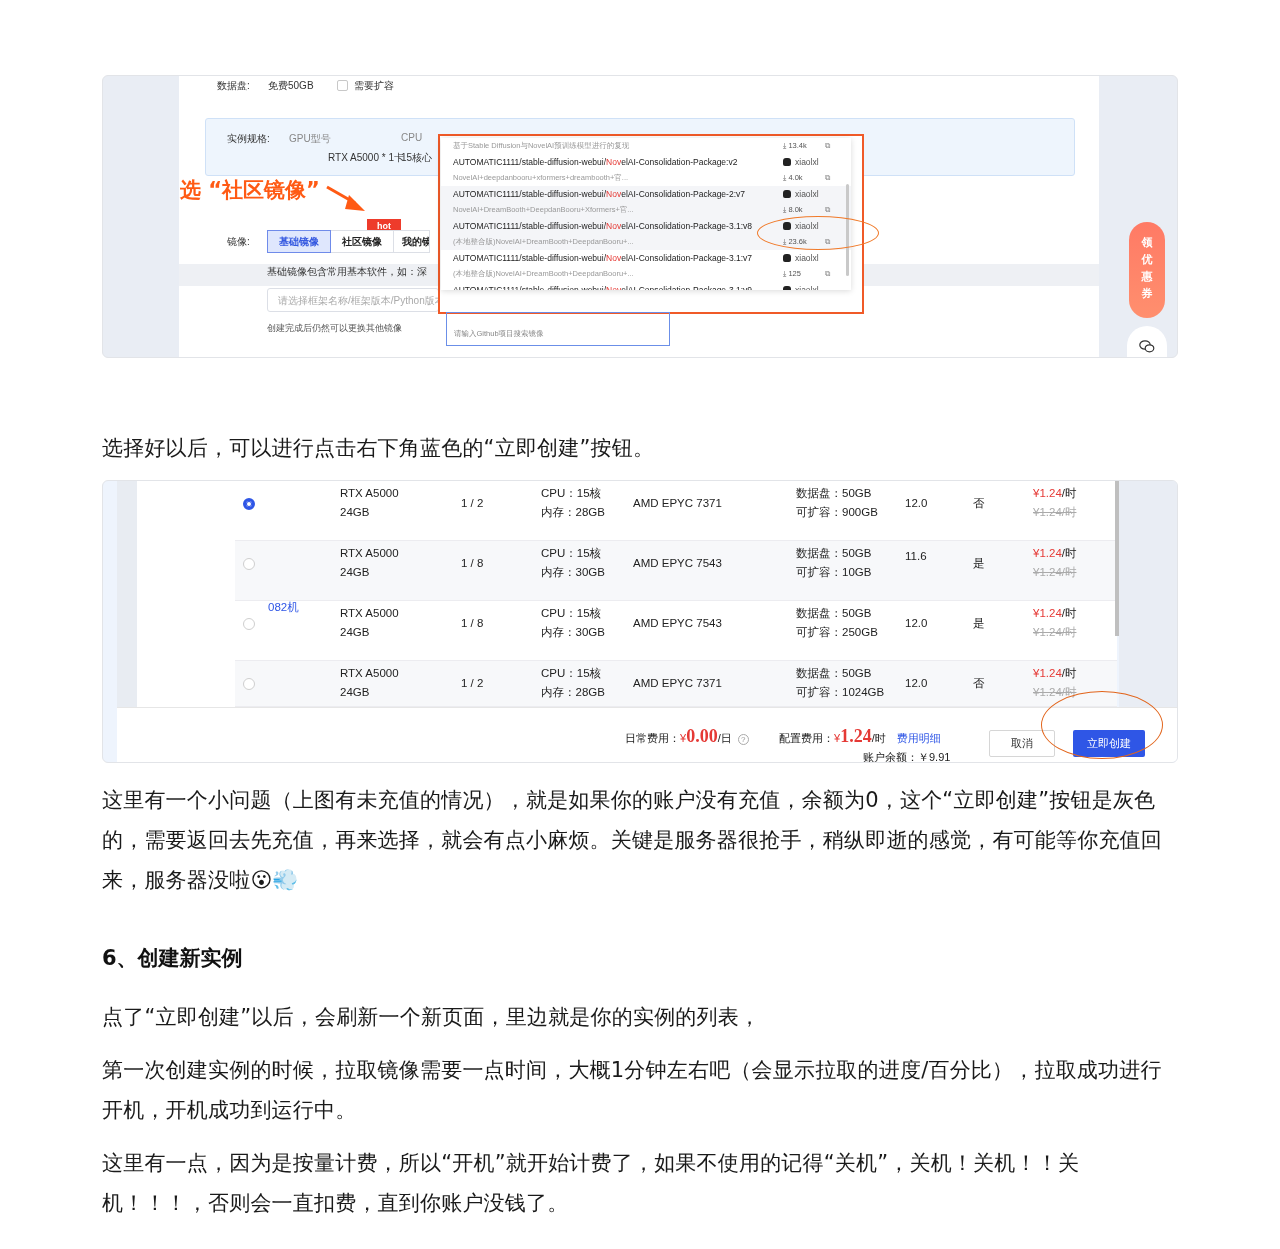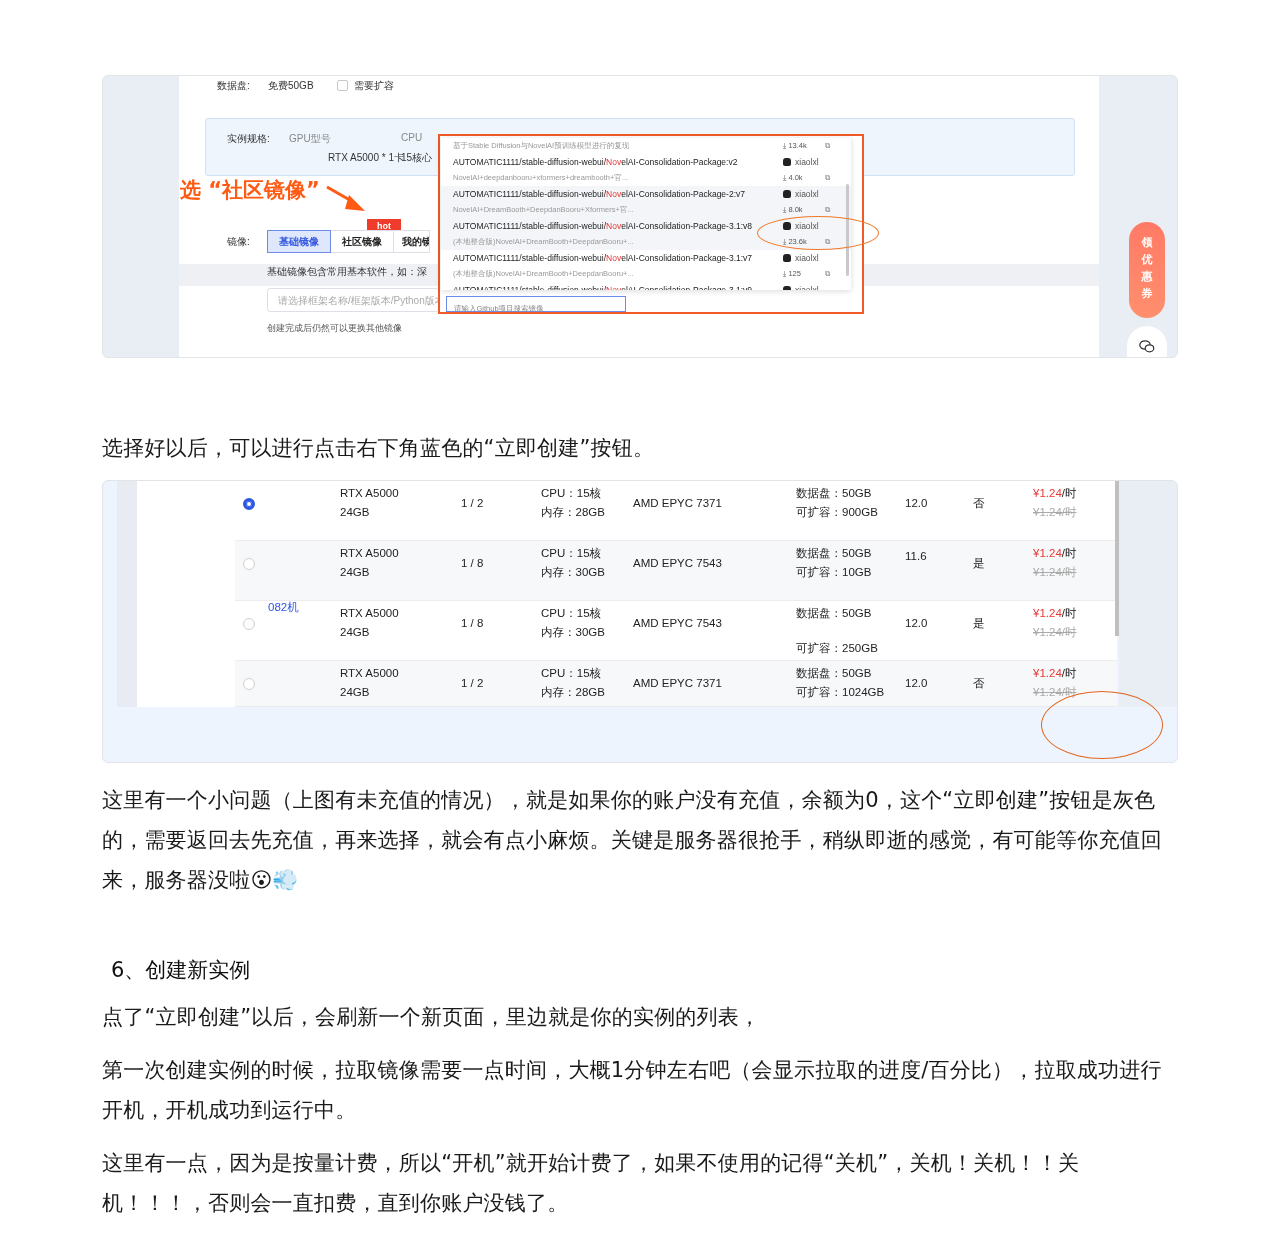--- a/index.html
+++ b/index.html
@@ -28,29 +28,29 @@
   .pop-row { position: relative; height: 16px; font-size: 8.5px; line-height: 16px; white-space: nowrap; font-family: "Liberation Sans", sans-serif; }
   .pop-row.main { color: #222; padding-left: 12px; }
   .pop-row.sub { color: #999; font-size: 7.5px; }
   .pop-row.hl { background: #f4f5f8; }
   .pop-row .t { position: absolute; left: 12px; }
   .pop-row .nov { color: #e53935; }
   .pop-row .meta { position: absolute; left: 342px; color: #555; }
   .pop-row .ext { position: absolute; left: 384px; color: #777; }
   .pop-row .bear { display: inline-block; width: 8px; height: 8px; background: #222; border-radius: 3px 3px 2px 2px; vertical-align: -1px; margin-right: 4px; }
   .pop-scroll { position: absolute; right: 2px; top: 46px; width: 3px; height: 92px; background: #c9c9c9; border-radius: 2px; }
-  .pop-search { position: absolute; left: 6px; top: 160px; width: 180px; height: 16px; border: 1px solid #6b8fe8; font-size: 7.5px; color: #888; padding: 7px 7px; white-space: nowrap; font-family: "Liberation Sans", sans-serif; }
+  .pop-search { position: absolute; left: 6px; top: 176px; width: 224px; height: 16px; border: 1px solid #6b8fe8; font-size: 7.5px; color: #888; padding: 16px 7px; white-space: nowrap; font-family: "Liberation Sans", sans-serif; }
   .ellipse1 { position: absolute; left: 654px; top: 140px; width: 122px; height: 34px; border: 1.5px solid #f07a2a; border-radius: 50%; }
 
   .coupon { position: absolute; left: 1026px; top: 146px; width: 36px; height: 96px; border-radius: 18px; background: linear-gradient(180deg,#ff7a65,#ff8f6e); color: #fff; font-size: 11px; font-weight: bold; text-align: center; padding-top: 12px; line-height: 17px; }
   .wechat-btn { position: absolute; left: 1024px; top: 250px; width: 40px; height: 40px; border-radius: 20px 20px 0 0; background: #fff; text-align: center; padding-top: 12px; }
 
   
   .para { position: absolute; left: 102px; font-size: 21px; line-height: 40px; color: #1a1a1a; width: 1080px; font-family: "DejaVu Sans", sans-serif; letter-spacing: 0.2px; }
-  .heading { position: absolute; left: 111px; font-size: 21px; font-weight: normal; color: #111; font-family: "DejaVu Sans", sans-serif; margin-top: 12px; }
+  .heading { position: absolute; left: 102px; font-size: 21px; font-weight: bold; color: #111; font-family: "DejaVu Sans", sans-serif; }
 
   
   .shot2 { position: absolute; left: 102px; top: 480px; width: 1076px; height: 283px; border: 1px solid #e2e4e8; border-radius: 6px; background: #eef4fd; overflow: hidden; }
   .shot2 .leftband { position: absolute; left: 14px; top: 0; width: 20px; height: 226px; background: #e8ecf2; }
   .shot2 .tablearea { position: absolute; left: 34px; top: 0; width: 980px; height: 226px; background: #fff; }
   .shot2 .rightband { position: absolute; left: 1016px; top: 0; width: 60px; height: 226px; background: #e9edf4; }
   .trow { position: absolute; left: 132px; width: 882px; height: 60px; border-bottom: 1px solid #ececf0; font-size: 11.5px; color: #222; font-family: "Liberation Sans", sans-serif; }
   .trow.alt { background: #f7f8fa; }
   .trow .c { position: absolute; white-space: nowrap; line-height: 19px; }
   .radio { position: absolute; left: 8px; width: 12px; height: 12px; border-radius: 50%; border: 1px solid #cfcfcf; background: #fff; }
@@ -215,21 +215,21 @@
   <div class="trow" style="top:120px;">
     <span class="radio" style="top:17px;"></span>
     <span class="c mname" style="left:33px;top:13px;">343机</span>
     <span class="c" style="left:105px;top:3px;">RTX A5000</span>
     <span class="c" style="left:105px;top:22px;">24GB</span>
     <span class="c" style="left:226px;top:13px;">1 / 8</span>
     <span class="c" style="left:306px;top:3px;">CPU：15核</span>
     <span class="c" style="left:306px;top:22px;">内存：30GB</span>
     <span class="c" style="left:398px;top:13px;">AMD EPYC 7543</span>
     <span class="c" style="left:561px;top:3px;">数据盘：50GB</span>
-    <span class="c" style="left:561px;top:22px;margin-top:16px;">可扩容：250GB</span>
+    <span class="c" style="left:561px;top:22px;">可扩容：250GB</span>
     <span class="c" style="left:670px;top:13px;">12.0</span>
     <span class="c" style="left:738px;top:13px;">是</span>
     <span class="c" style="left:798px;top:3px;"><span class="price-red">¥1.24</span><span>/时</span></span>
     <span class="c price-old" style="left:798px;top:22px;">¥1.24/时</span>
   </div>
 
   <div class="trow alt" style="top:180px;height:46px;overflow:hidden;">
     <span class="radio" style="top:17px;"></span>
     <span class="c mname" style="left:33px;top:8px;font-weight:bold;">720机</span>
     <span class="c" style="left:105px;top:3px;">RTX A5000</span>
@@ -241,20 +241,32 @@
     <span class="c" style="left:561px;top:3px;">数据盘：50GB</span>
     <span class="c" style="left:561px;top:22px;">可扩容：1024GB</span>
     <span class="c" style="left:670px;top:13px;">12.0</span>
     <span class="c" style="left:738px;top:13px;">否</span>
     <span class="c" style="left:798px;top:3px;"><span class="price-red">¥1.24</span><span>/时</span></span>
     <span class="c price-old" style="left:798px;top:22px;">¥1.24/时</span>
   </div>
 
   <div class="tscroll"></div>
 
+  <div class="footer">
+    <span class="f-text" style="left:508px;top:18px;">
+      <span>日常费用：</span><span class="price-red">¥</span><span class="big-red">0.00</span><span>/日</span><span class="help-icon">?</span>
+    </span>
+    <span class="f-text" style="left:662px;top:18px;">
+      <span>配置费用：</span><span class="price-red">¥</span><span class="big-red">1.24</span><span>/时</span>
+      <span class="fee-link" style="margin-left:8px;">费用明细</span>
+    </span>
+    <span class="f-text" style="left:746px;top:42px;">账户余额：￥9.91</span>
+    <div class="btn-cancel">取消</div>
+    <div class="btn-create">立即创建</div>
+  </div>
   <div class="ellipse2"></div>
 </div>
 
 <div class="para" style="top:780px;"><span>这里有一个小问题（上图有未充值的情况），就是如果你的账户没有充值，余额为0，这个“立即创建”按钮是灰色的，需要返回去先充值，再来选择，就会有点小麻烦。关键是服务器很抢手，稍纵即逝的感觉，有可能等你充值回来，服务器没啦</span><span>😮💨</span></div>
 
 <div class="heading" style="top:944px;">6、创建新实例</div>
 
 <div class="para" style="top:997px;">点了“立即创建”以后，会刷新一个新页面，里边就是你的实例的列表，</div>
 <div class="para" style="top:1050px;">第一次创建实例的时候，拉取镜像需要一点时间，大概1分钟左右吧（会显示拉取的进度/百分比），拉取成功进行开机，开机成功到运行中。</div>
 <div class="para" style="top:1143px;">这里有一点，因为是按量计费，所以“开机”就开始计费了，如果不使用的记得“关机”，关机！关机！！关机！！！，否则会一直扣费，直到你账户没钱了。</div>

